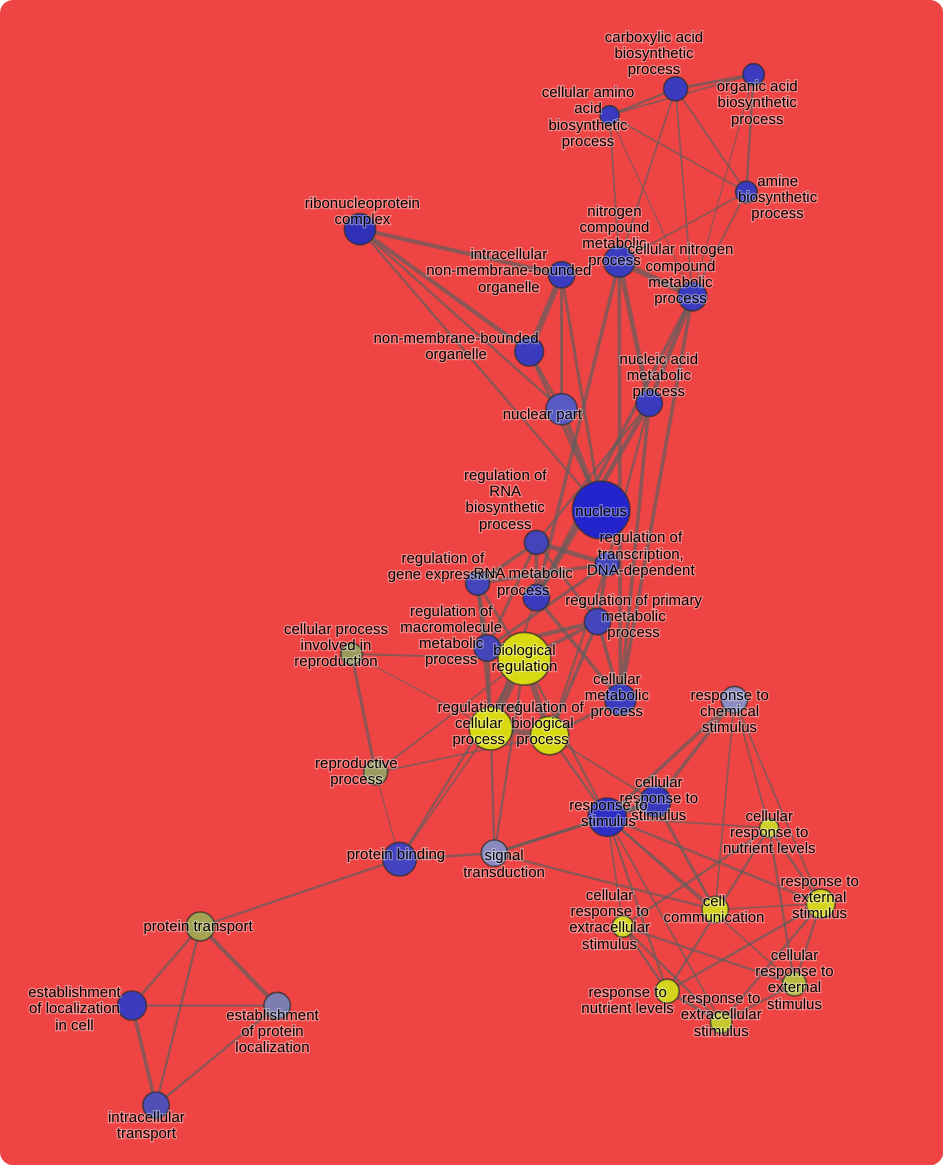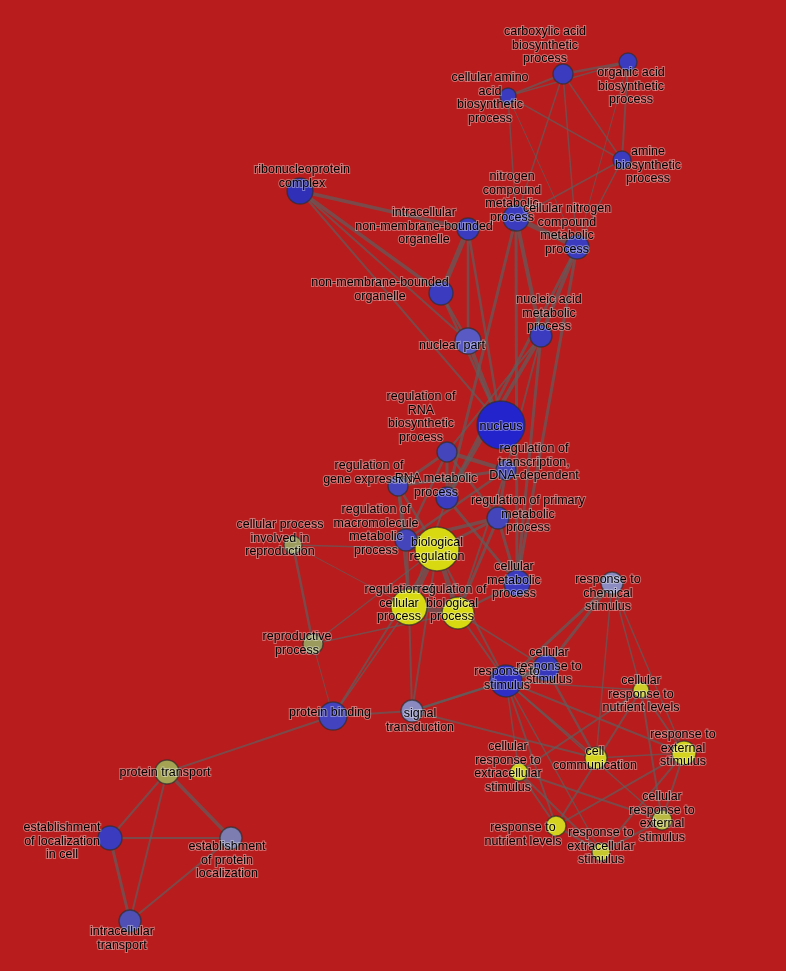--- a/index.html
+++ b/index.html
@@ -5,22 +5,23 @@
   html, body {
     margin: 0;
     padding: 0;
     background: #ffffff;
     font-family: "Liberation Sans", sans-serif;
   }
   .canvas-wrap {
     position: relative;
     width: 786px;
     height: 971px;
-    background: #b91c1c;
+    background: #ef4444;
     overflow: hidden;
+    border-radius: 11px;
   }
   svg { display: block; }
   .node-label {
     font-family: "Liberation Sans", sans-serif;
     font-size: 12.5px;
     fill: #000000;
     paint-order: stroke;
     stroke: #ffffff;
     stroke-width: 2px;
     stroke-opacity: 0.35;

